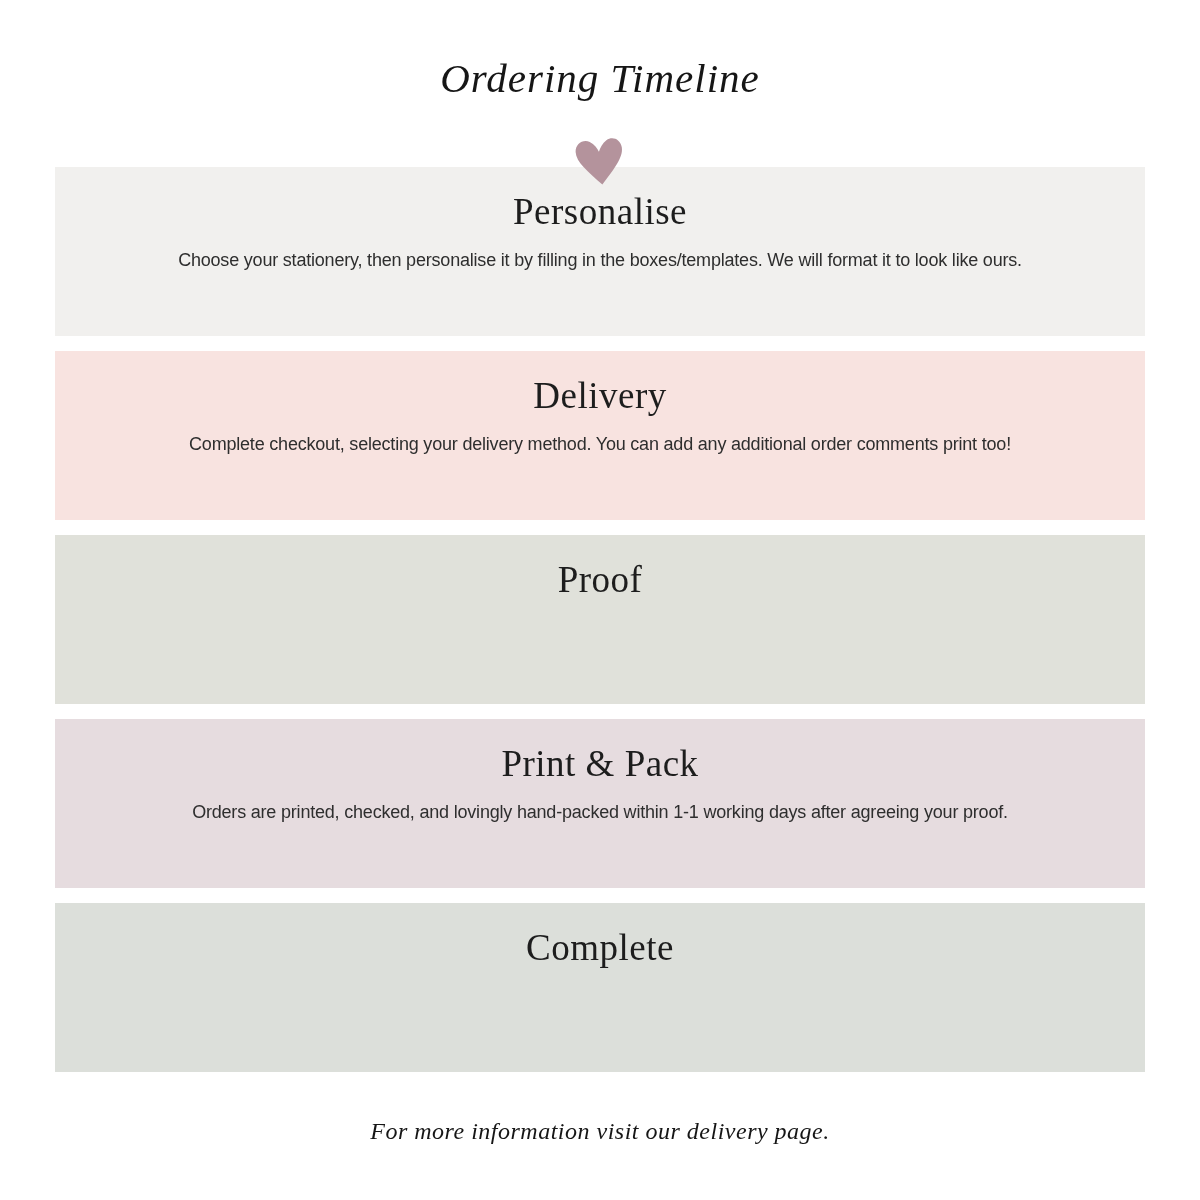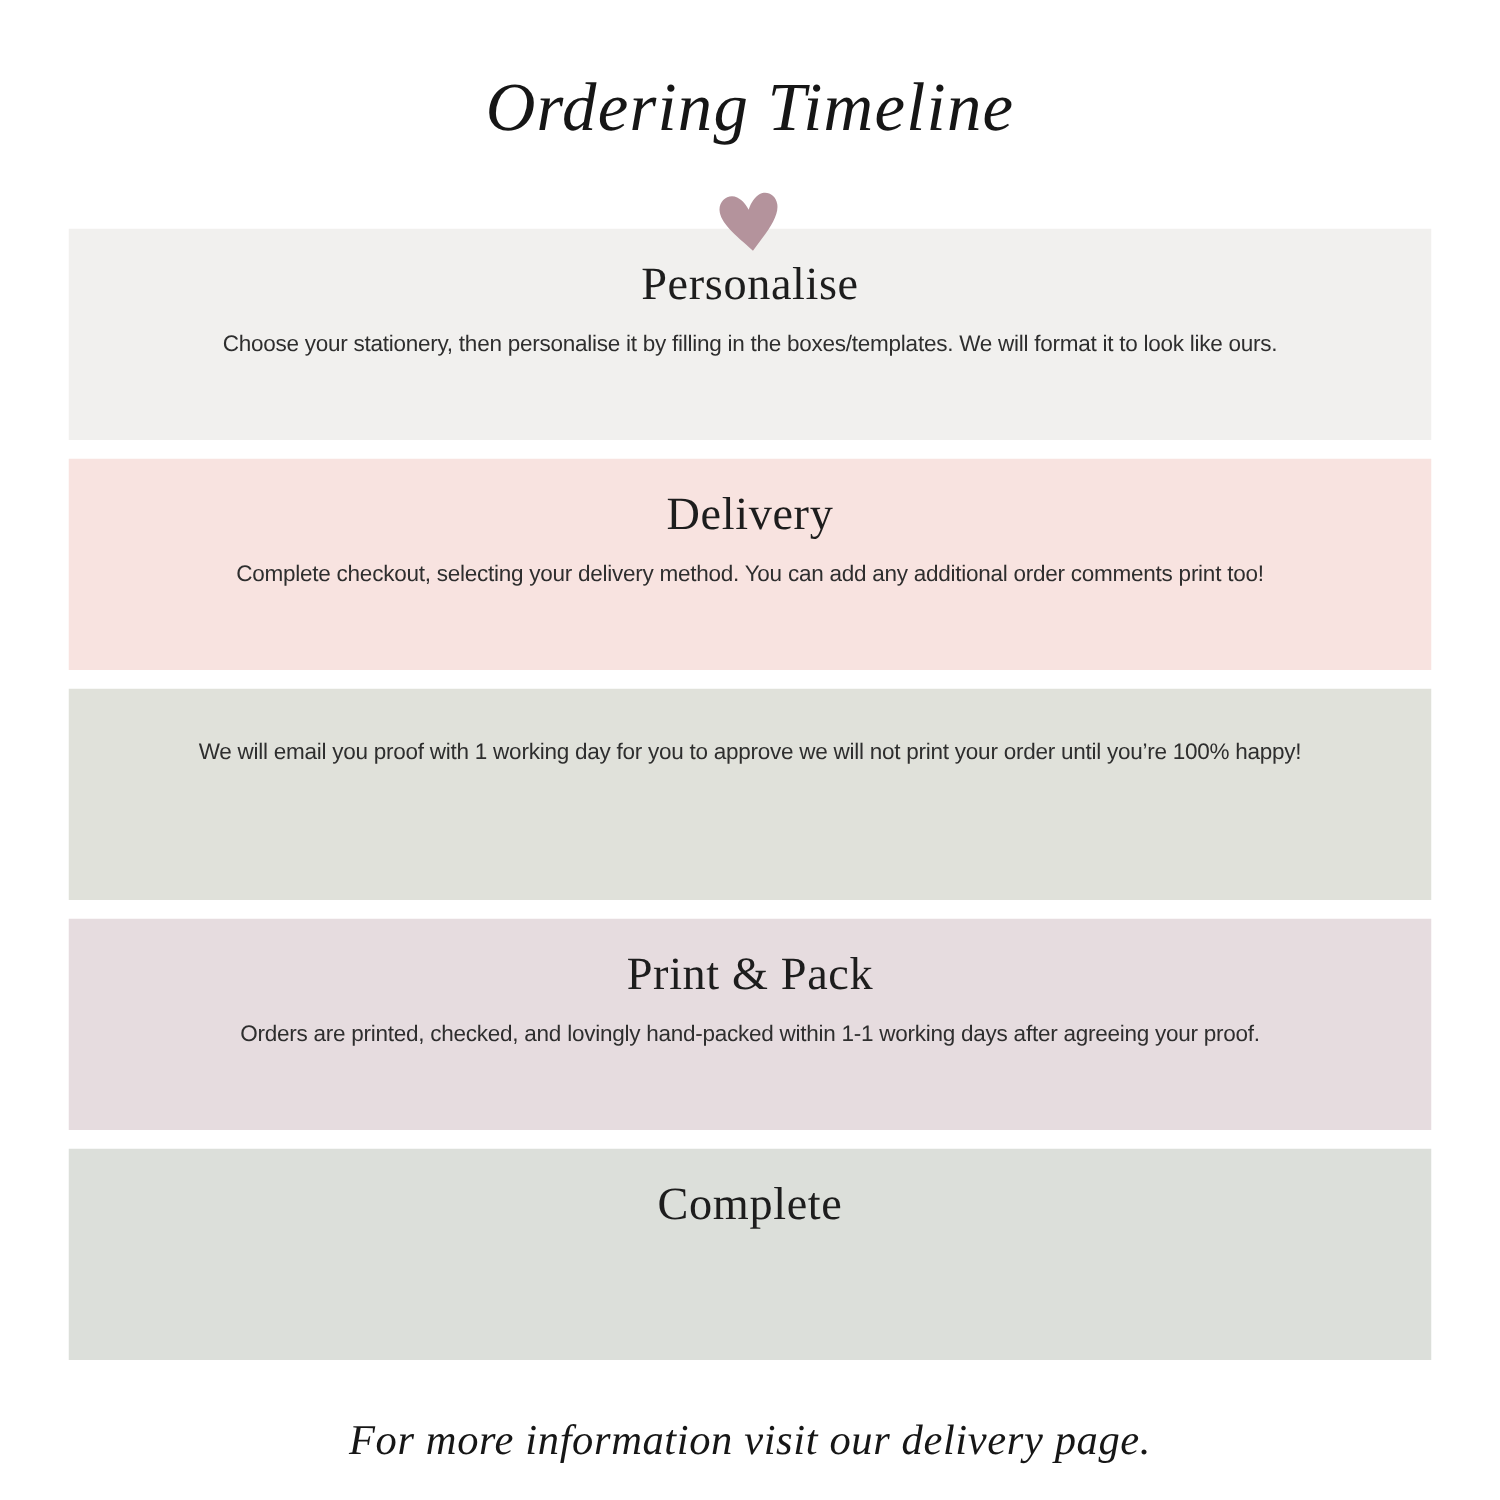--- a/index.html
+++ b/index.html
@@ -12,21 +12,21 @@
     font-family: "Liberation Sans", sans-serif;
     overflow: hidden;
     position: relative;
   }
   .page-title {
     padding-top: 56px;
     text-align: center;
     font-family: "Liberation Serif", serif;
     font-style: italic;
     font-weight: 400;
-    font-size: 55px;
+    font-size: 41px;
     letter-spacing: 1px;
     color: #161616;
     line-height: 1.1;
   }
   .heart-wrap {
     display: flex;
     justify-content: center;
     margin-top: 34px;
     margin-bottom: -22px;
     position: relative;
@@ -66,21 +66,21 @@
     line-height: 33px;
     letter-spacing: -0.2px;
     color: #2e2e2e;
   }
   .page-footer {
     margin-top: 46px;
     text-align: center;
     font-family: "Liberation Serif", serif;
     font-style: italic;
     font-weight: 400;
-    font-size: 34px;
+    font-size: 24px;
     letter-spacing: 0.5px;
     color: #161616;
   }
 </style>
 </head>
 <body>
 
 <div class="page">
 
   <h1 class="page-title">Ordering Timeline</h1>
@@ -103,21 +103,21 @@
       <h2 class="step-title">Personalise</h2>
       <p class="step-desc">Choose your stationery, then personalise it by filling in the boxes/templates. We will format it to look like ours.</p>
     </section>
 
     <section class="step" style="background: rgb(248, 227, 224);">
       <h2 class="step-title">Delivery</h2>
       <p class="step-desc">Complete checkout, selecting your delivery method. You can add any additional order comments print too!</p>
     </section>
 
     <section class="step" style="background: rgb(224, 225, 218);">
-      <p class="step-desc">We will email you proof with 1 working day for you to approve we will not print your order until you’re 100% happy!</p>
+      <h2 class="step-title">Proof</h2>
     </section>
 
     <section class="step" style="background: rgb(230, 220, 223);">
       <h2 class="step-title">Print &amp; Pack</h2>
       <p class="step-desc">Orders are printed, checked, and lovingly hand-packed within 1-1 working days after agreeing your proof.</p>
     </section>
 
     <section class="step" style="background: rgb(220, 223, 218);">
       <h2 class="step-title">Complete</h2>
     </section>

